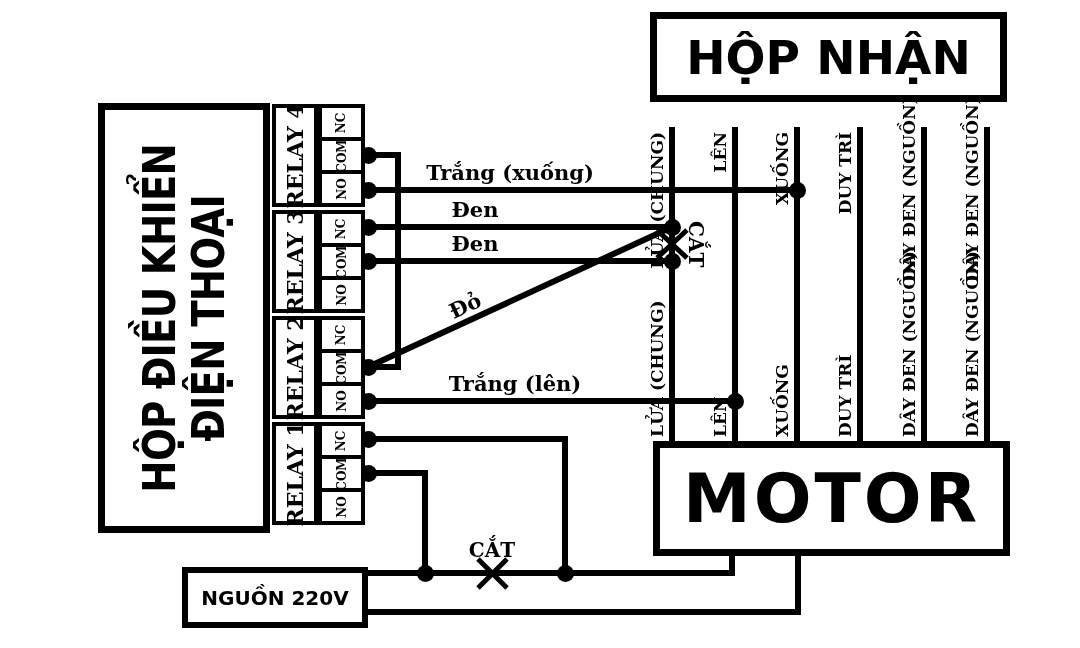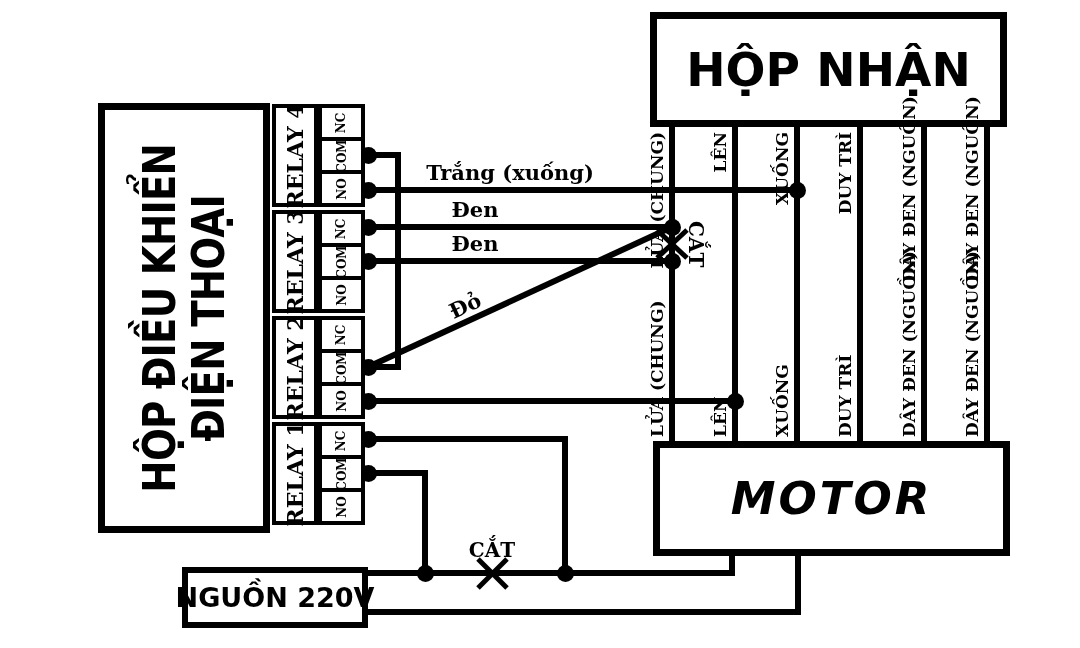--- a/index.html
+++ b/index.html
@@ -142,36 +142,37 @@
         <span class="rot-ccw term-label">NC</span>
       </div>
     <div class="term-cell">
         <span class="rot-ccw term-label">COM</span>
       </div>
     <div class="term-cell">
         <span class="rot-ccw term-label">NO</span>
       </div>
   </div>
 
-  <div class="box" style="left:650px;top:12px;width:357px;height:115px;">
+  <div class="box" style="left:650px;top:12px;width:357px;height:90px;">
     <span class="box-title" style="font-size:47px;">HỘP NHẬN</span>
   </div>
 
   <div class="box" style="left:653px;top:441px;width:357px;height:115px;">
-    <span class="box-title" style="font-size:45px;letter-spacing:3px;font-style:italic;">MOTOR</span>
+    <span class="box-title" style="font-size:68px;letter-spacing:3px;">MOTOR</span>
   </div>
 
   <div class="box" style="left:182px;top:567px;width:186px;height:61px;border-width:6px;">
-    <span class="box-title" style="font-size:27px;text-align:center;">NGUỒN 220V</span>
+    <span class="box-title" style="font-size:20px;text-align:center;">NGUỒN 220V</span>
   </div>
 
   <div class="wire-label" style="left:400px;top:160px;width:220px;">Trắng (xuống)</div>
   <div class="wire-label" style="left:400px;top:197px;width:150px;">Đen</div>
   <div class="wire-label" style="left:400px;top:231px;width:150px;">Đen</div>
   <div class="wire-label" style="left:445px;top:293px;width:40px;transform:rotate(-25deg);">Đỏ</div>
+  <div class="wire-label" style="left:400px;top:371px;width:230px;">Trắng (lên)</div>
   <div class="wire-label" style="left:708px;top:221px;width:52px;font-size:20px;transform-origin:0 0;transform:rotate(90deg);text-align:left;">CẮT</div>
   <div class="wire-label" style="left:452px;top:538px;width:80px;font-size:20px;">CẮT</div>
 
   <div class="vlabel top" style="left:645px;top:282px;">LỬA (CHUNG)</div>
   <div class="vlabel top" style="left:708px;top:282px;">LÊN</div>
   <div class="vlabel top" style="left:770px;top:282px;">XUỐNG</div>
   <div class="vlabel top" style="left:833px;top:282px;">DUY TRÌ</div>
   <div class="vlabel top" style="left:897px;top:282px;">DÂY ĐEN (NGUỒN)</div>
   <div class="vlabel top" style="left:960px;top:282px;">DÂY ĐEN (NGUỒN)</div>
 

